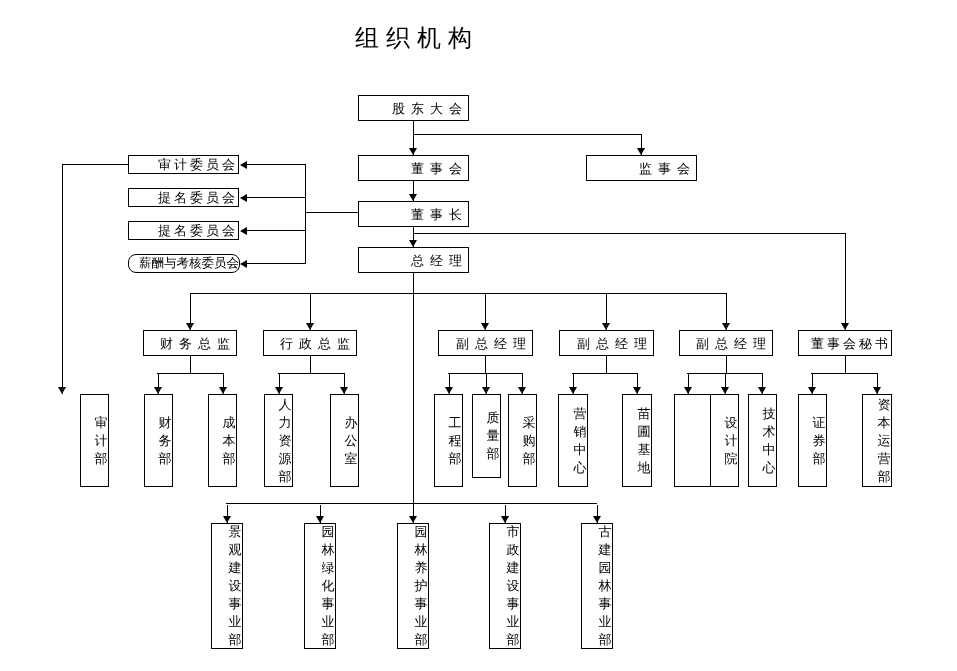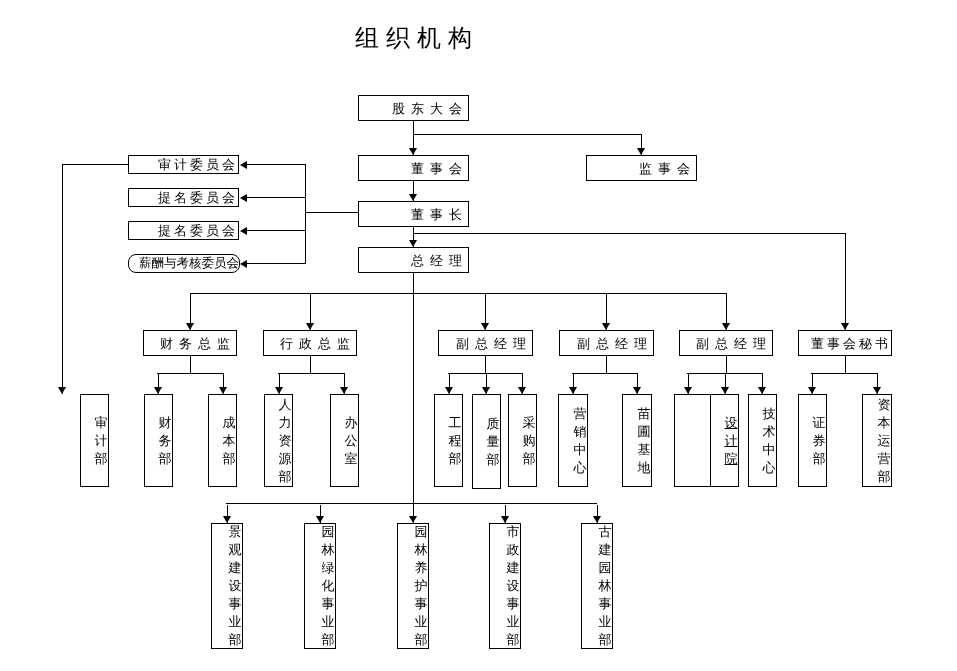--- a/index.html
+++ b/index.html
@@ -84,36 +84,36 @@
     </div>
   <div class="bx vbx" style="left:264px;top:394px;width:29px;height:93px;">
       <span>人力资源部</span>
     </div>
   <div class="bx vbx" style="left:330px;top:394px;width:29px;height:93px;">
       <span>办公室</span>
     </div>
   <div class="bx vbx" style="left:434px;top:394px;width:29px;height:93px;">
       <span>工程部</span>
     </div>
-  <div class="bx vbx" style="left:472px;top:394px;width:29px;height:95px;">
+  <div class="bx vbx" style="left:472px;top:394px;width:29px;height:84px;">
       <span>质量部</span>
     </div>
   <div class="bx vbx" style="left:508px;top:394px;width:29px;height:93px;">
       <span>采购部</span>
     </div>
   <div class="bx vbx" style="left:558px;top:394px;width:30px;height:93px;">
       <span>营销中心</span>
     </div>
   <div class="bx vbx" style="left:622px;top:394px;width:30px;height:93px;">
       <span>苗圃基地</span>
     </div>
   <div class="bx vbx" style="left:674px;top:394px;width:53px;height:93px;">
       <span>研发中心</span>
     </div>
-  <div class="bx vbx" style="left:710px;top:394px;width:29px;height:93px;text-decoration:underline;">
+  <div class="bx vbx" style="left:710px;top:394px;width:29px;height:93px;">
       <span>设计院</span>
     </div>
   <div class="bx vbx" style="left:748px;top:394px;width:29px;height:93px;">
       <span>技术中心</span>
     </div>
   <div class="bx vbx" style="left:798px;top:394px;width:29px;height:93px;">
       <span>证券部</span>
     </div>
   <div class="bx vbx" style="left:862px;top:394px;width:30px;height:93px;">
       <span>资本运营部</span>

